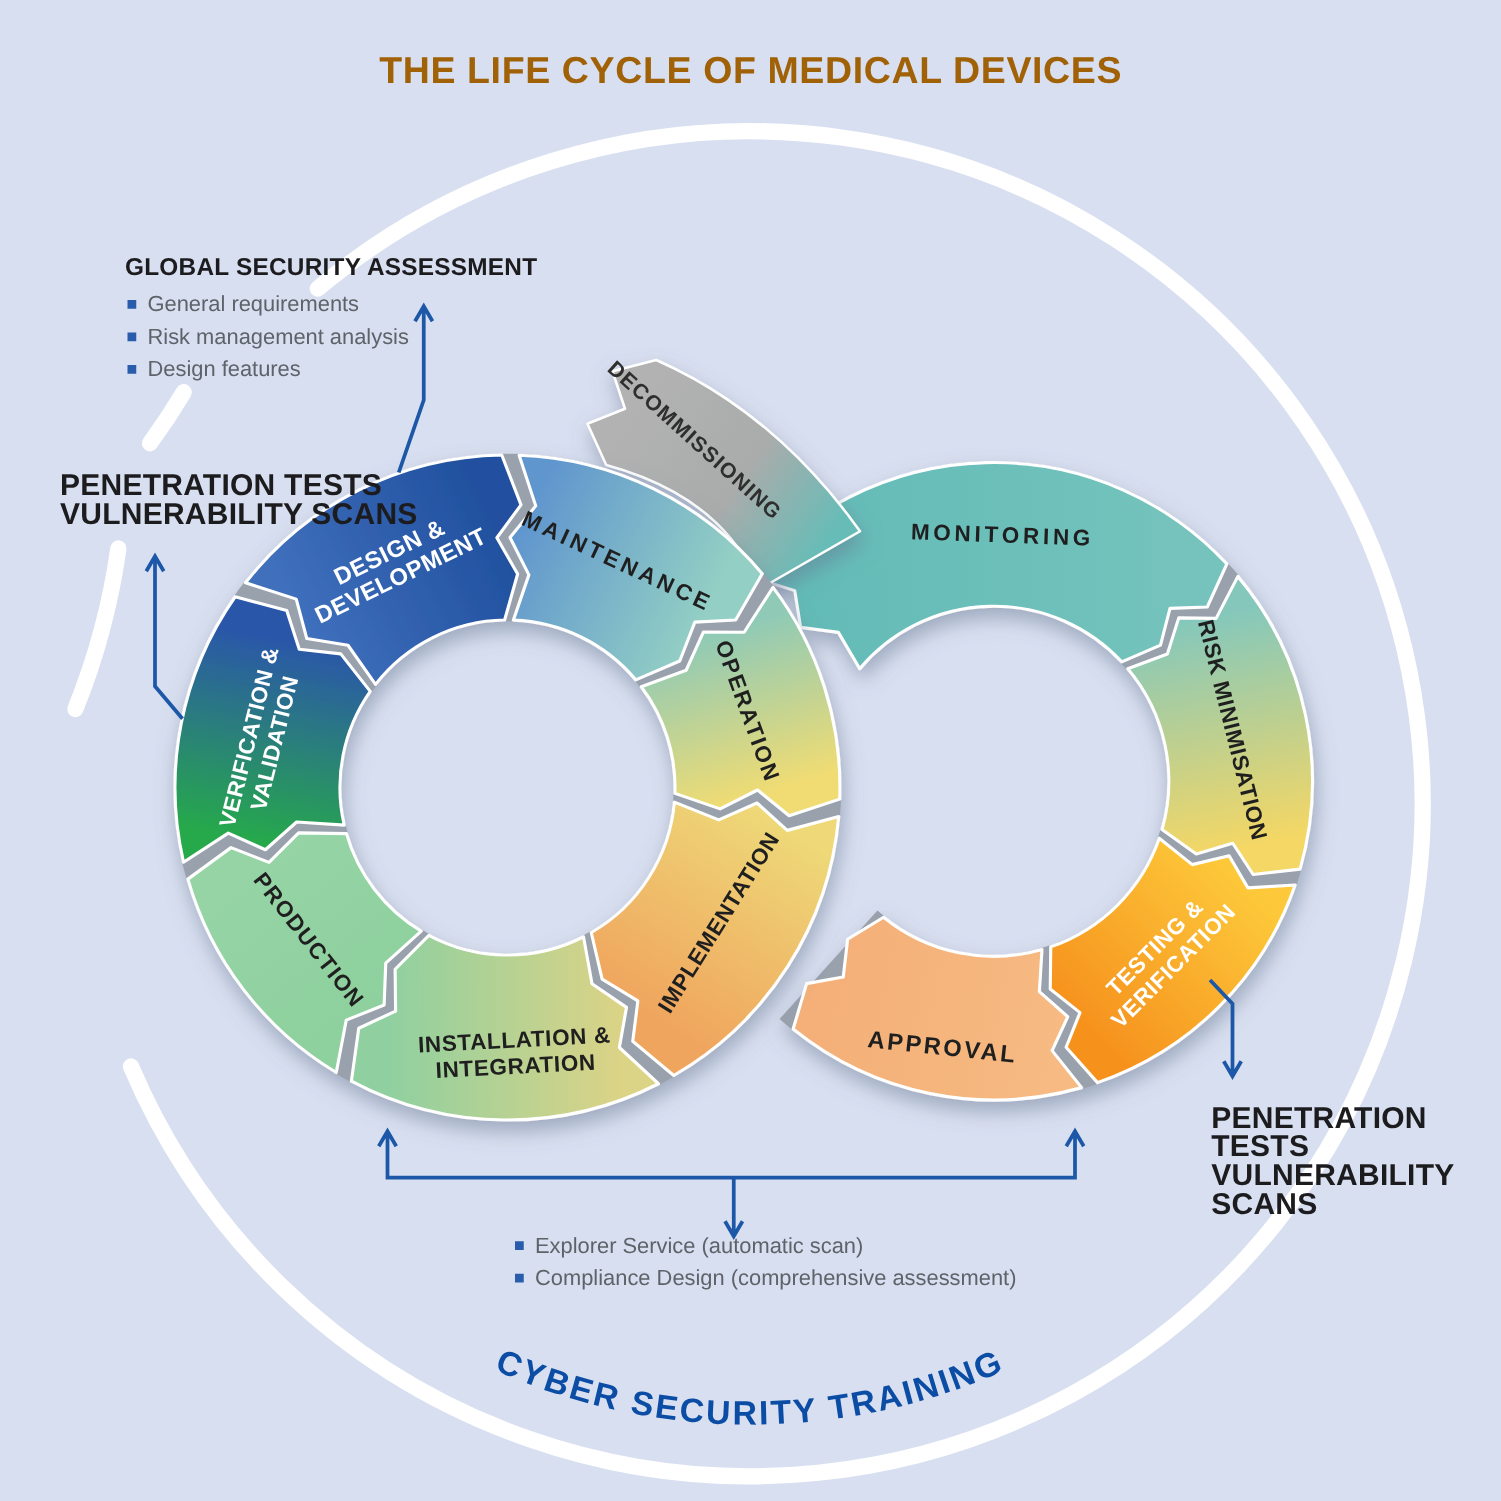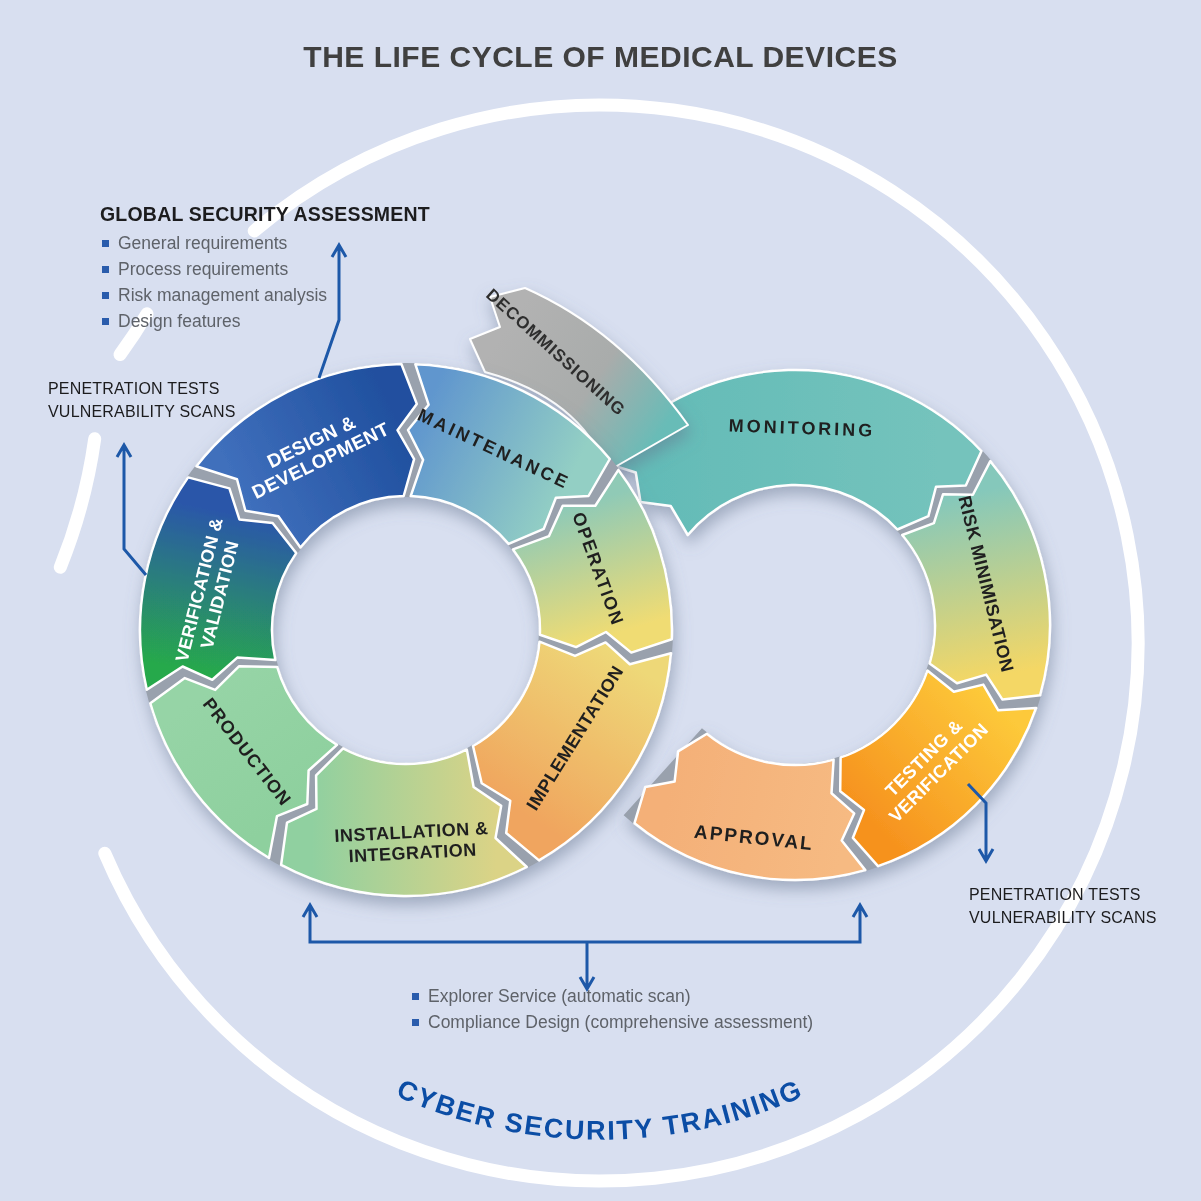--- a/index.html
+++ b/index.html
@@ -1,25 +1,25 @@
 <!DOCTYPE html>
 <html><head>
 <meta charset="utf-8">
 <style>
   html,body{margin:0;padding:0;}
   body{width:1201px;height:1201px;background:#d8dff0;font-family:"Liberation Sans",sans-serif;overflow:hidden;}
   #stage{position:relative;width:1201px;height:1201px;}
   #diagram{position:absolute;left:0;top:0;}
   .anno{position:absolute;z-index:5;}
-  .page-title{font-size:30px;font-weight:bold;color:#404040;letter-spacing:0.5px;text-align:center;width:100%;}
+  .page-title{font-size:30px;font-weight:bold;color:#a16207;letter-spacing:0.5px;text-align:center;width:100%;}
   .anno-heading{font-size:19.5px;font-weight:bold;color:#1c1c1e;line-height:1.18;letter-spacing:0.2px;margin-bottom:7px;}
   .bullet-row{display:flex;align-items:center;margin:0 0 6px 2px;text-align:right;}
   .bullet-sq{width:7px;height:7px;background:#2a5cac;margin-right:9px;flex:0 0 auto;}
   .bullet-text{font-size:17.5px;color:#5e6269;line-height:20px;}
-  .pt-lines{font-size:16px;font-weight:normal;color:#1c1c1e;line-height:23px;letter-spacing:0.2px;}
+  .pt-lines{font-size:24px;font-weight:bold;color:#1c1c1e;line-height:23px;letter-spacing:0.2px;}
   svg text{font-family:"Liberation Sans",sans-serif;font-weight:bold;}
 </style>
 </head>
 <body>
 
 <div id="stage">
 
   <svg id="diagram" width="1201" height="1201" viewBox="0 0 1201 1201">
       <defs>
         <linearGradient id="grad-l-0" gradientUnits="userSpaceOnUse" x1="248.39784927865566" y1="506.8677049348683" x2="402.5095187125431" y2="430.03046096872174">
@@ -125,24 +125,20 @@
   <div class="anno page-title" id="title" style="top:40px;left:0;">THE LIFE CYCLE OF MEDICAL DEVICES</div>
 
   <div class="anno" id="gsa" style="left:100px;top:203px;">
     <div class="anno-heading">GLOBAL SECURITY ASSESSMENT</div>
     <div class="bullet-row">
       <span class="bullet-sq"></span>
       <span class="bullet-text">General requirements</span>
     </div>
     <div class="bullet-row">
       <span class="bullet-sq"></span>
-      <span class="bullet-text">Process requirements</span>
-    </div>
-    <div class="bullet-row">
-      <span class="bullet-sq"></span>
       <span class="bullet-text">Risk management analysis</span>
     </div>
     <div class="bullet-row">
       <span class="bullet-sq"></span>
       <span class="bullet-text">Design features</span>
     </div>
   </div>
 
   <div class="anno pt-lines" id="ptl" style="left:48px;top:377px;">
     <div>PENETRATION TESTS</div>

